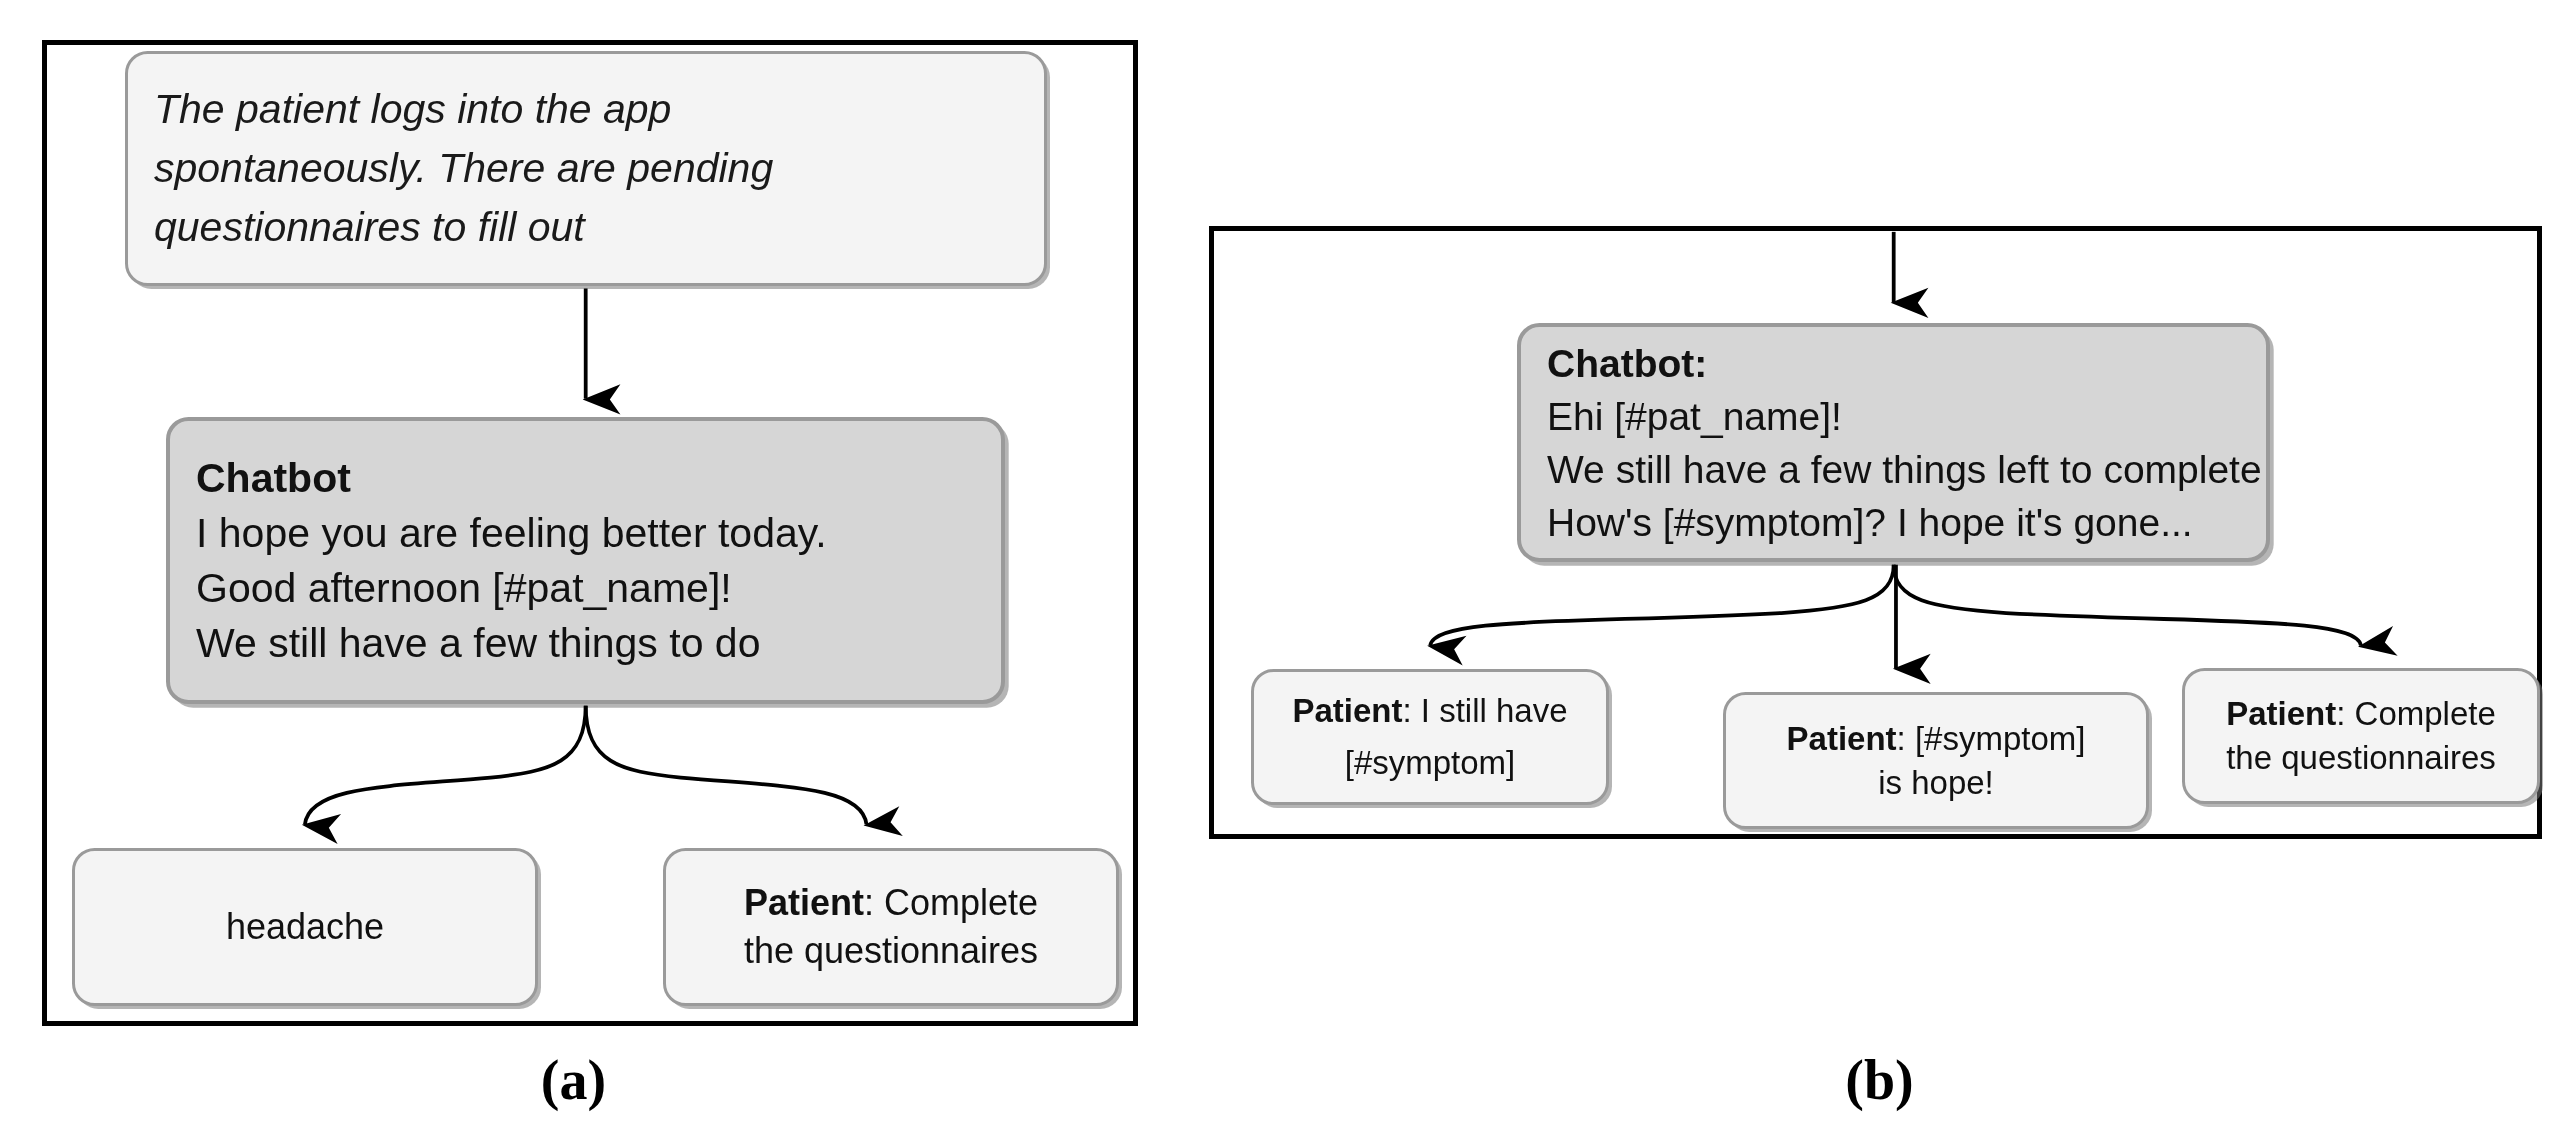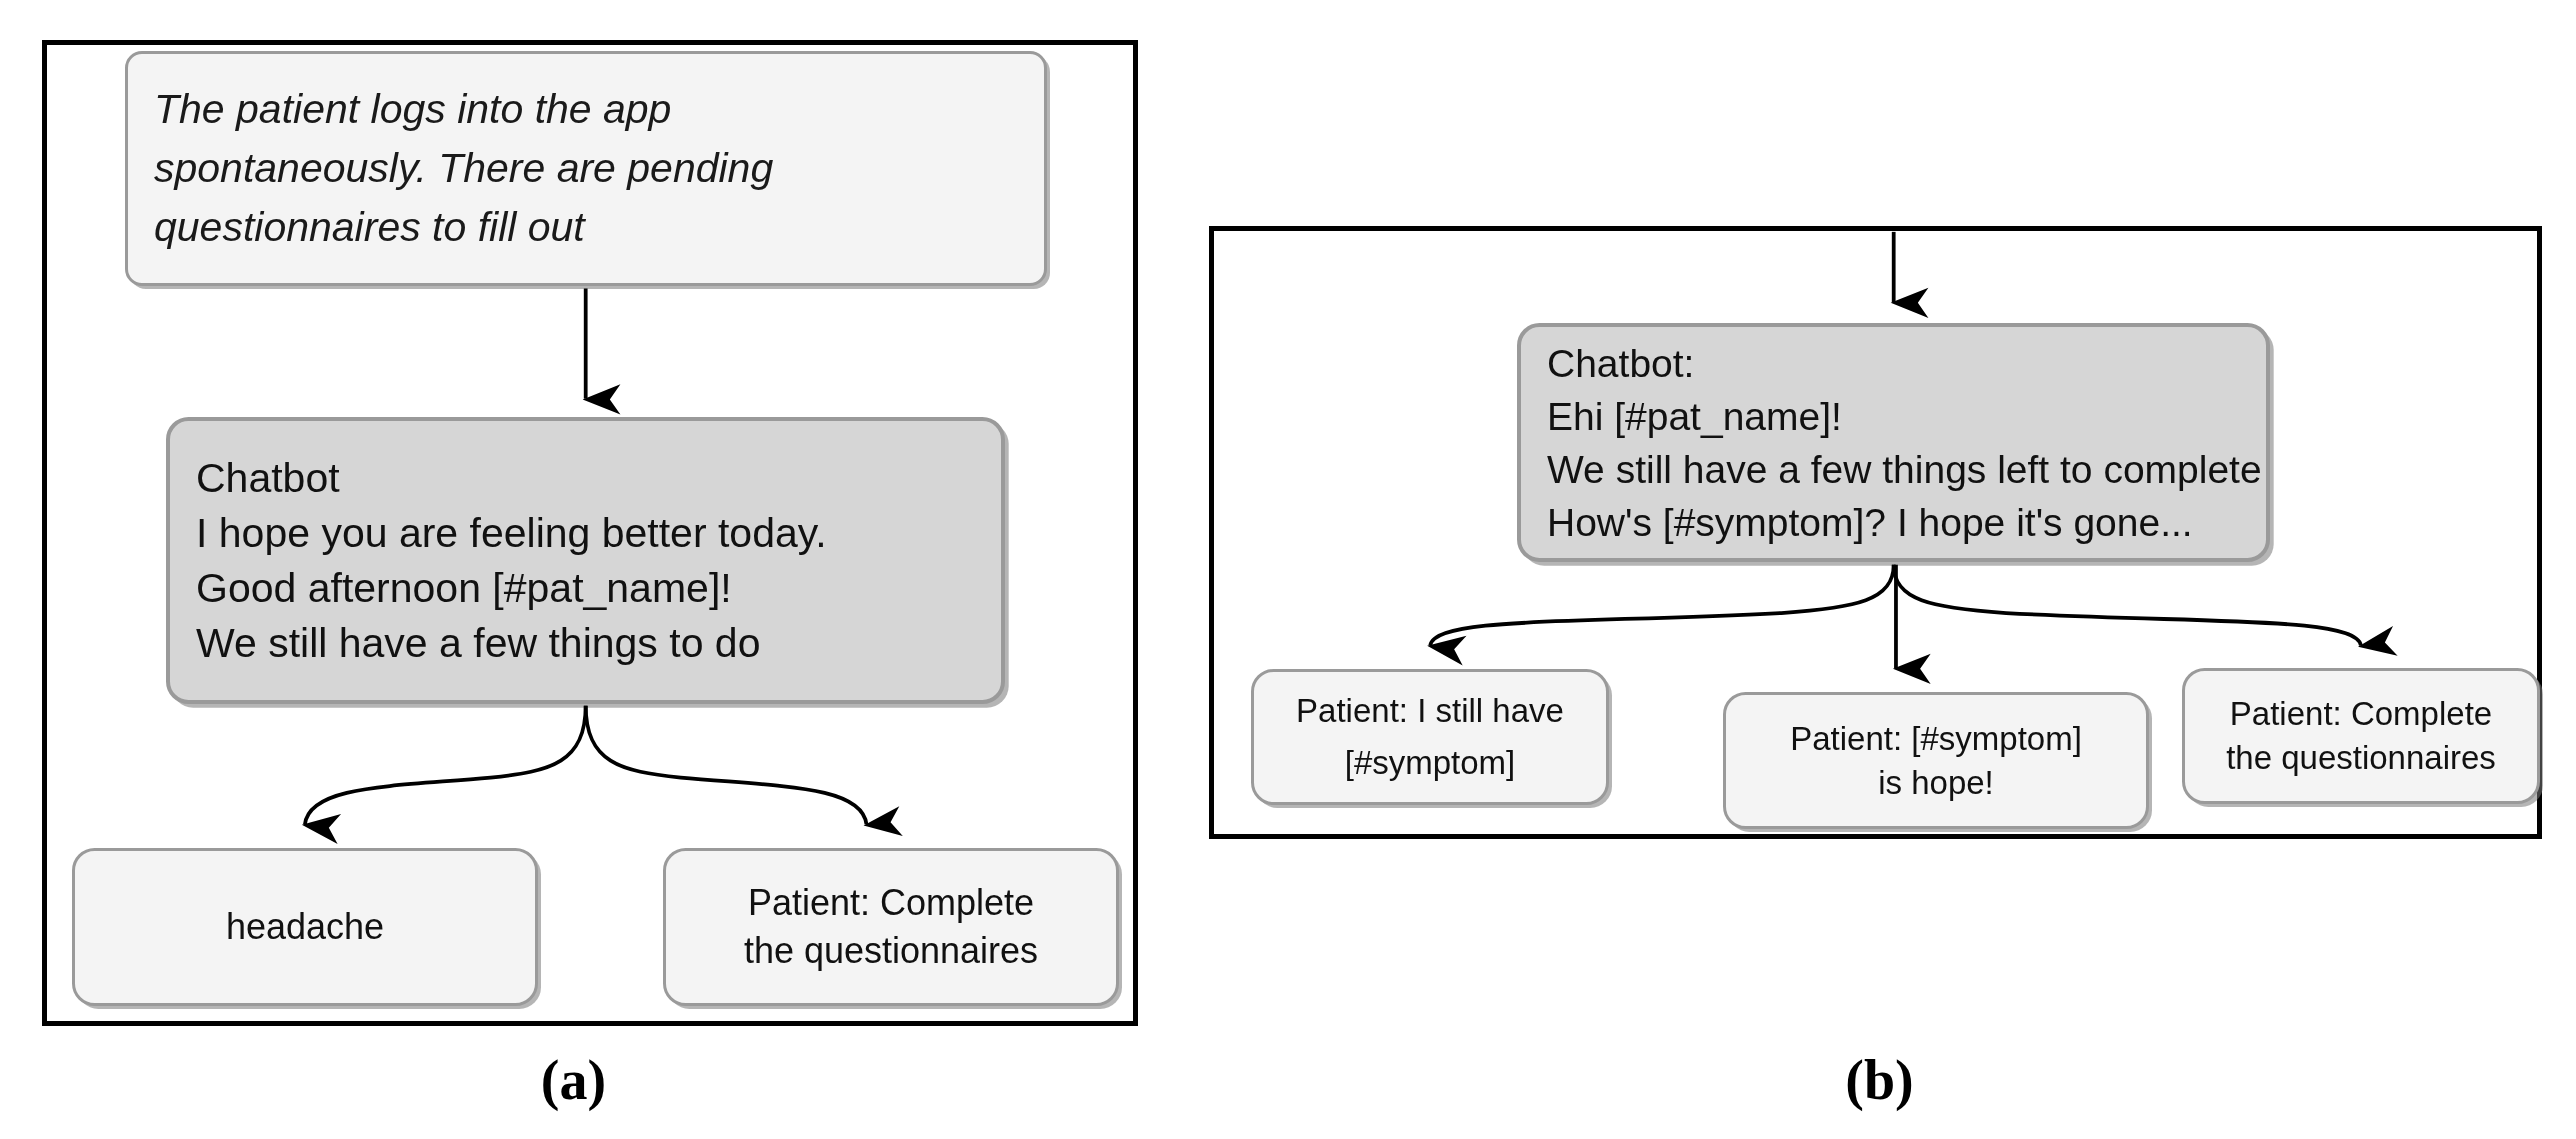--- a/index.html
+++ b/index.html
@@ -78,24 +78,24 @@
     line-height: 48px;
     color: #111111;
     text-align: center;
   }
   .txt-small-b {
     font-size: 33px;
     line-height: 44px;
     color: #111111;
     text-align: center;
   }
-  .bold { font-weight: normal; }
-
-  
-  #node-a-scenario   { left: 125px;  top: 51px;   width: 922px; height: 235px; border-radius: 17px; }
+  .bold { font-weight: bold; }
+
+  
+  #node-a-scenario   { left: 125px;  top: 51px;   width: 922px; height: 235px; }
   #node-a-chatbot    { left: 166px;  top: 417px;  width: 839px; height: 287px; }
   #node-a-patient-1  { left: 72px;   top: 848px; width: 466px;  height: 158px; }
   #node-a-patient-2  { left: 663px;  top: 848px; width: 456px;  height: 158px; }
 
   
   #node-b-chatbot    { left: 1517px; top: 323px;  width: 753px;  height: 239px; }
   #node-b-patient-1  { left: 1251px; top: 669px;  width: 358px;  height: 136px; gap: 8px; }
   #node-b-patient-2  { left: 1723px; top: 692px;  width: 426px;  height: 137px; align-items: center; }
   #node-b-patient-3  { left: 2182px; top: 668px;  width: 358px;  height: 136px; }
 

